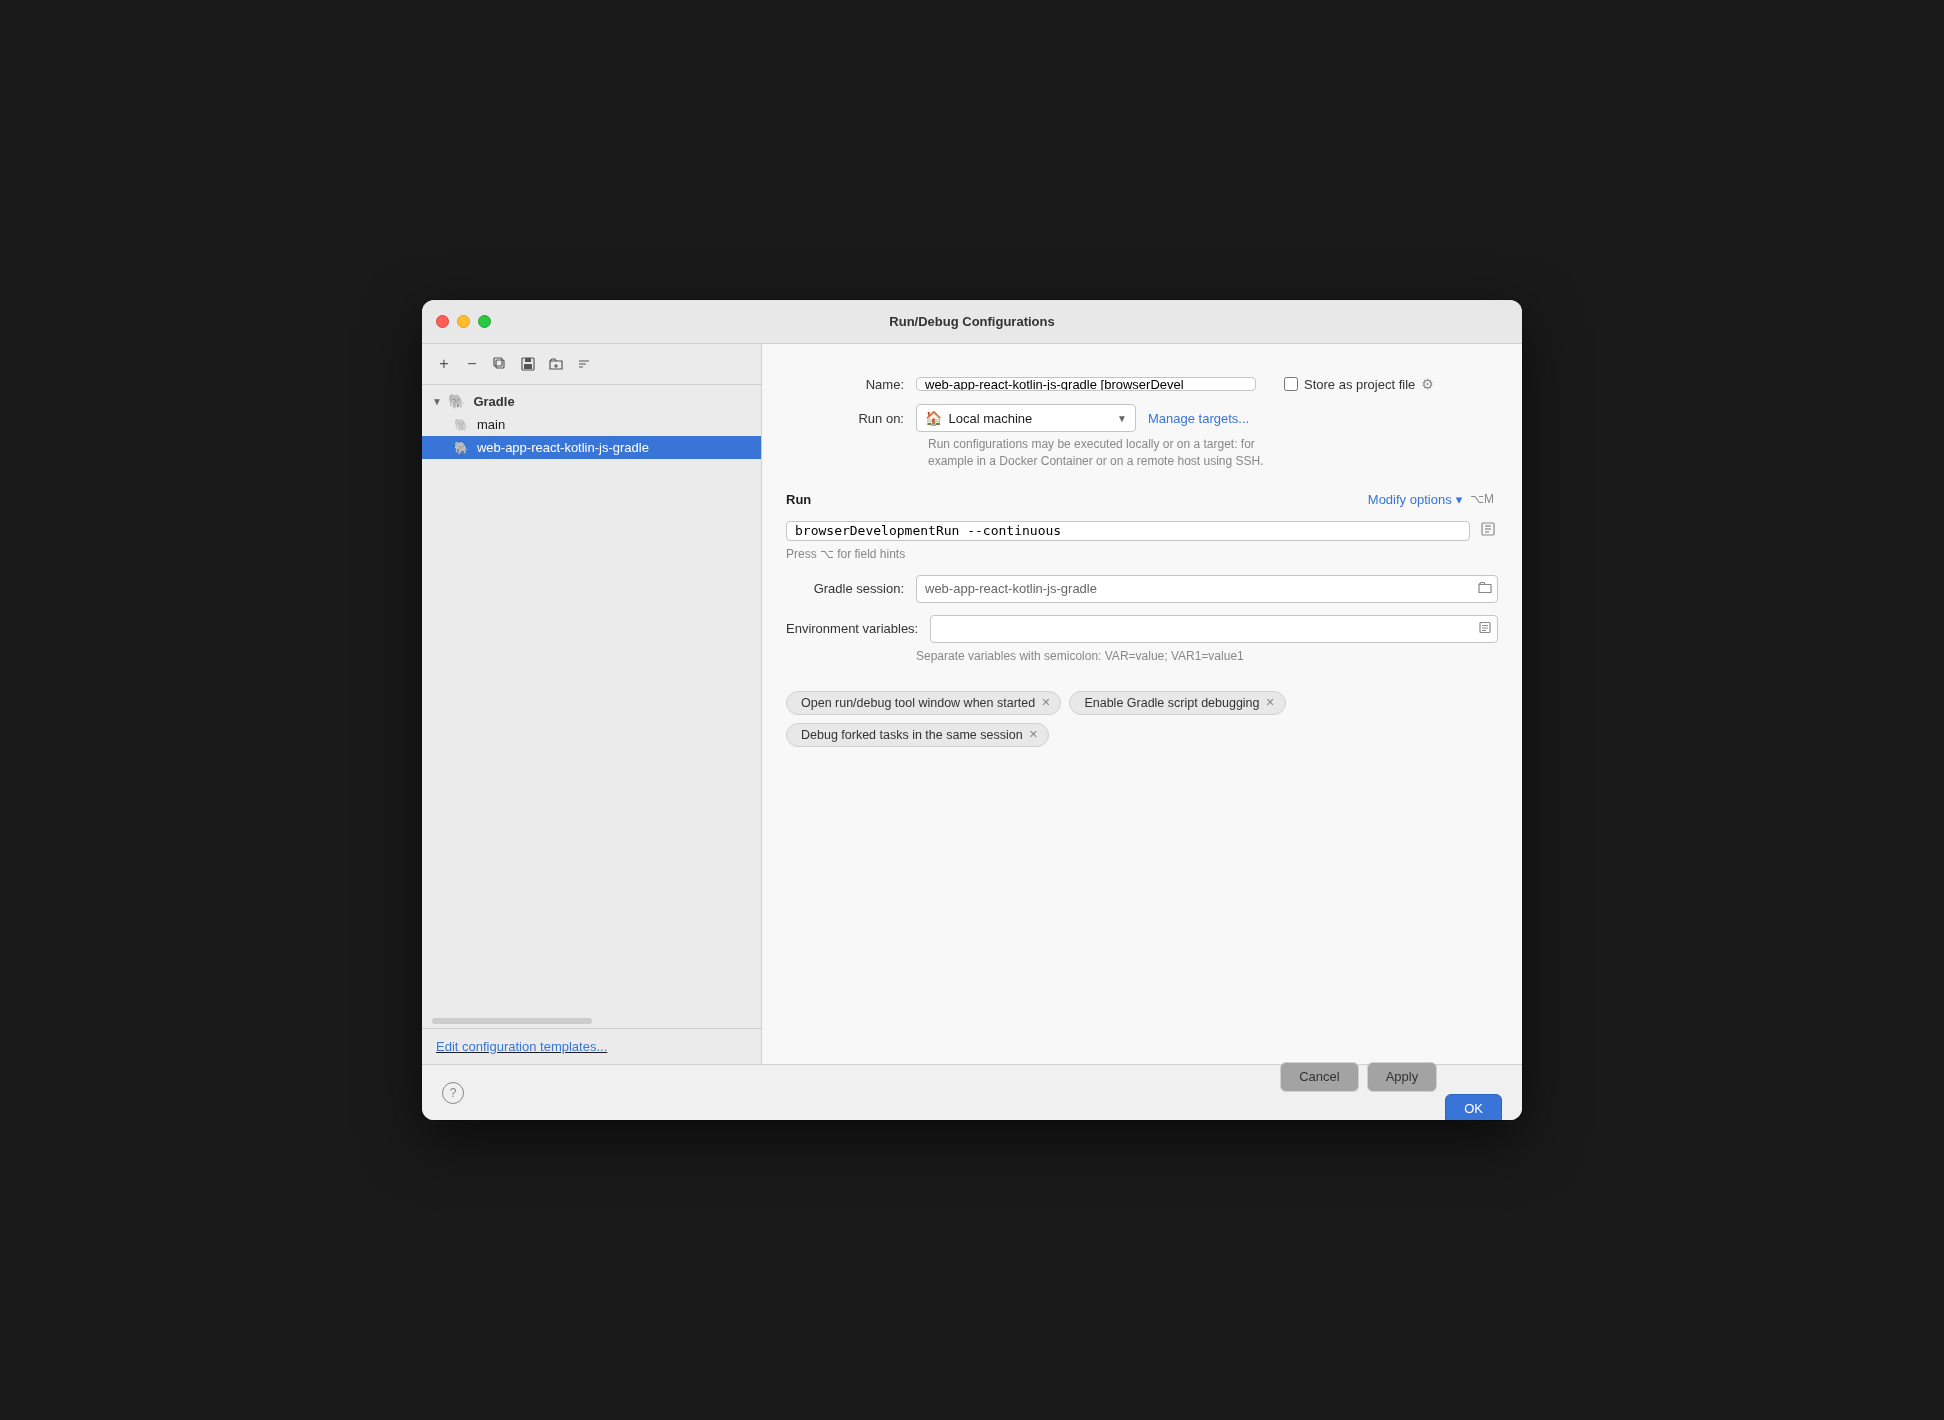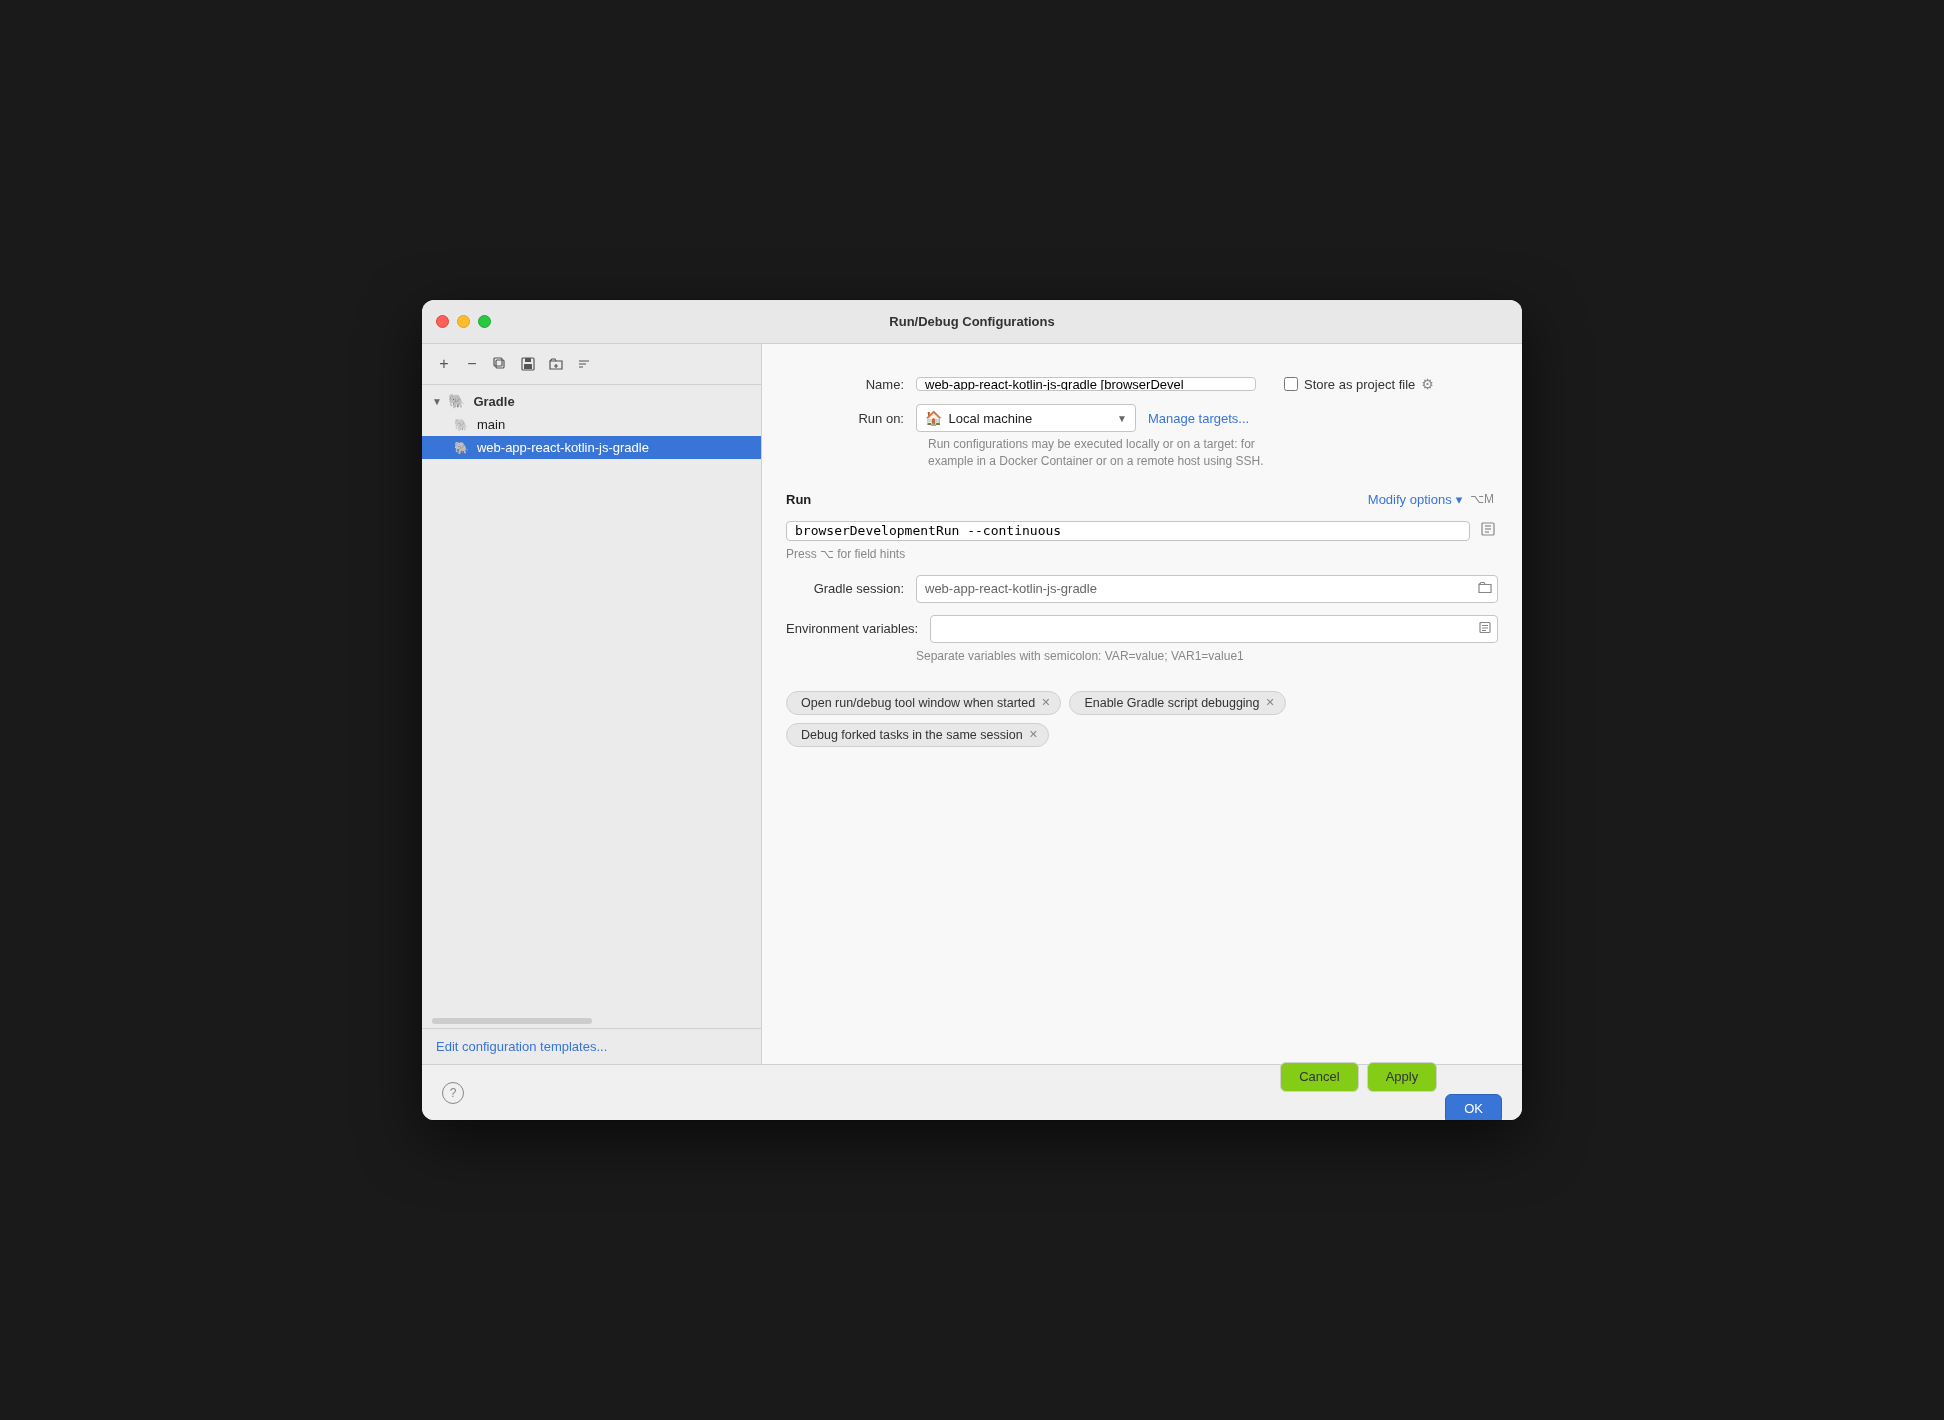--- a/index.html
+++ b/index.html
@@ -154,20 +154,21 @@
     }
     .sidebar-scrollbar {
       height: 6px;
       background: #ccc;
       border-radius: 3px;
       width: 160px;
     }
     .sidebar-footer {
       padding: 10px 14px;
       border-top: 1px solid #d0d0d0;
+      text-decoration: underline;
     }
     .sidebar-footer a {
       color: #3875d7;
       text-decoration: none;
       font-size: 13px;
     }
 
     
     .right-panel {
       flex: 1;
@@ -439,21 +440,21 @@
       display: flex;
       gap: 8px;
     }
     .btn-cancel, .btn-apply, .btn-ok {
       height: 30px;
       border-radius: 6px;
       padding: 0 18px;
       font-size: 13px;
       cursor: pointer;
       border: 1px solid #d0d0d0;
-      background: #84cc16;
+      background: #a3a3a3;
       color: #333;
     }
     .btn-ok {
       background: #3875d7;
       color: white;
       border-color: #2d63be;
       font-weight: 500;
       margin-top: 32px;
     }
 

